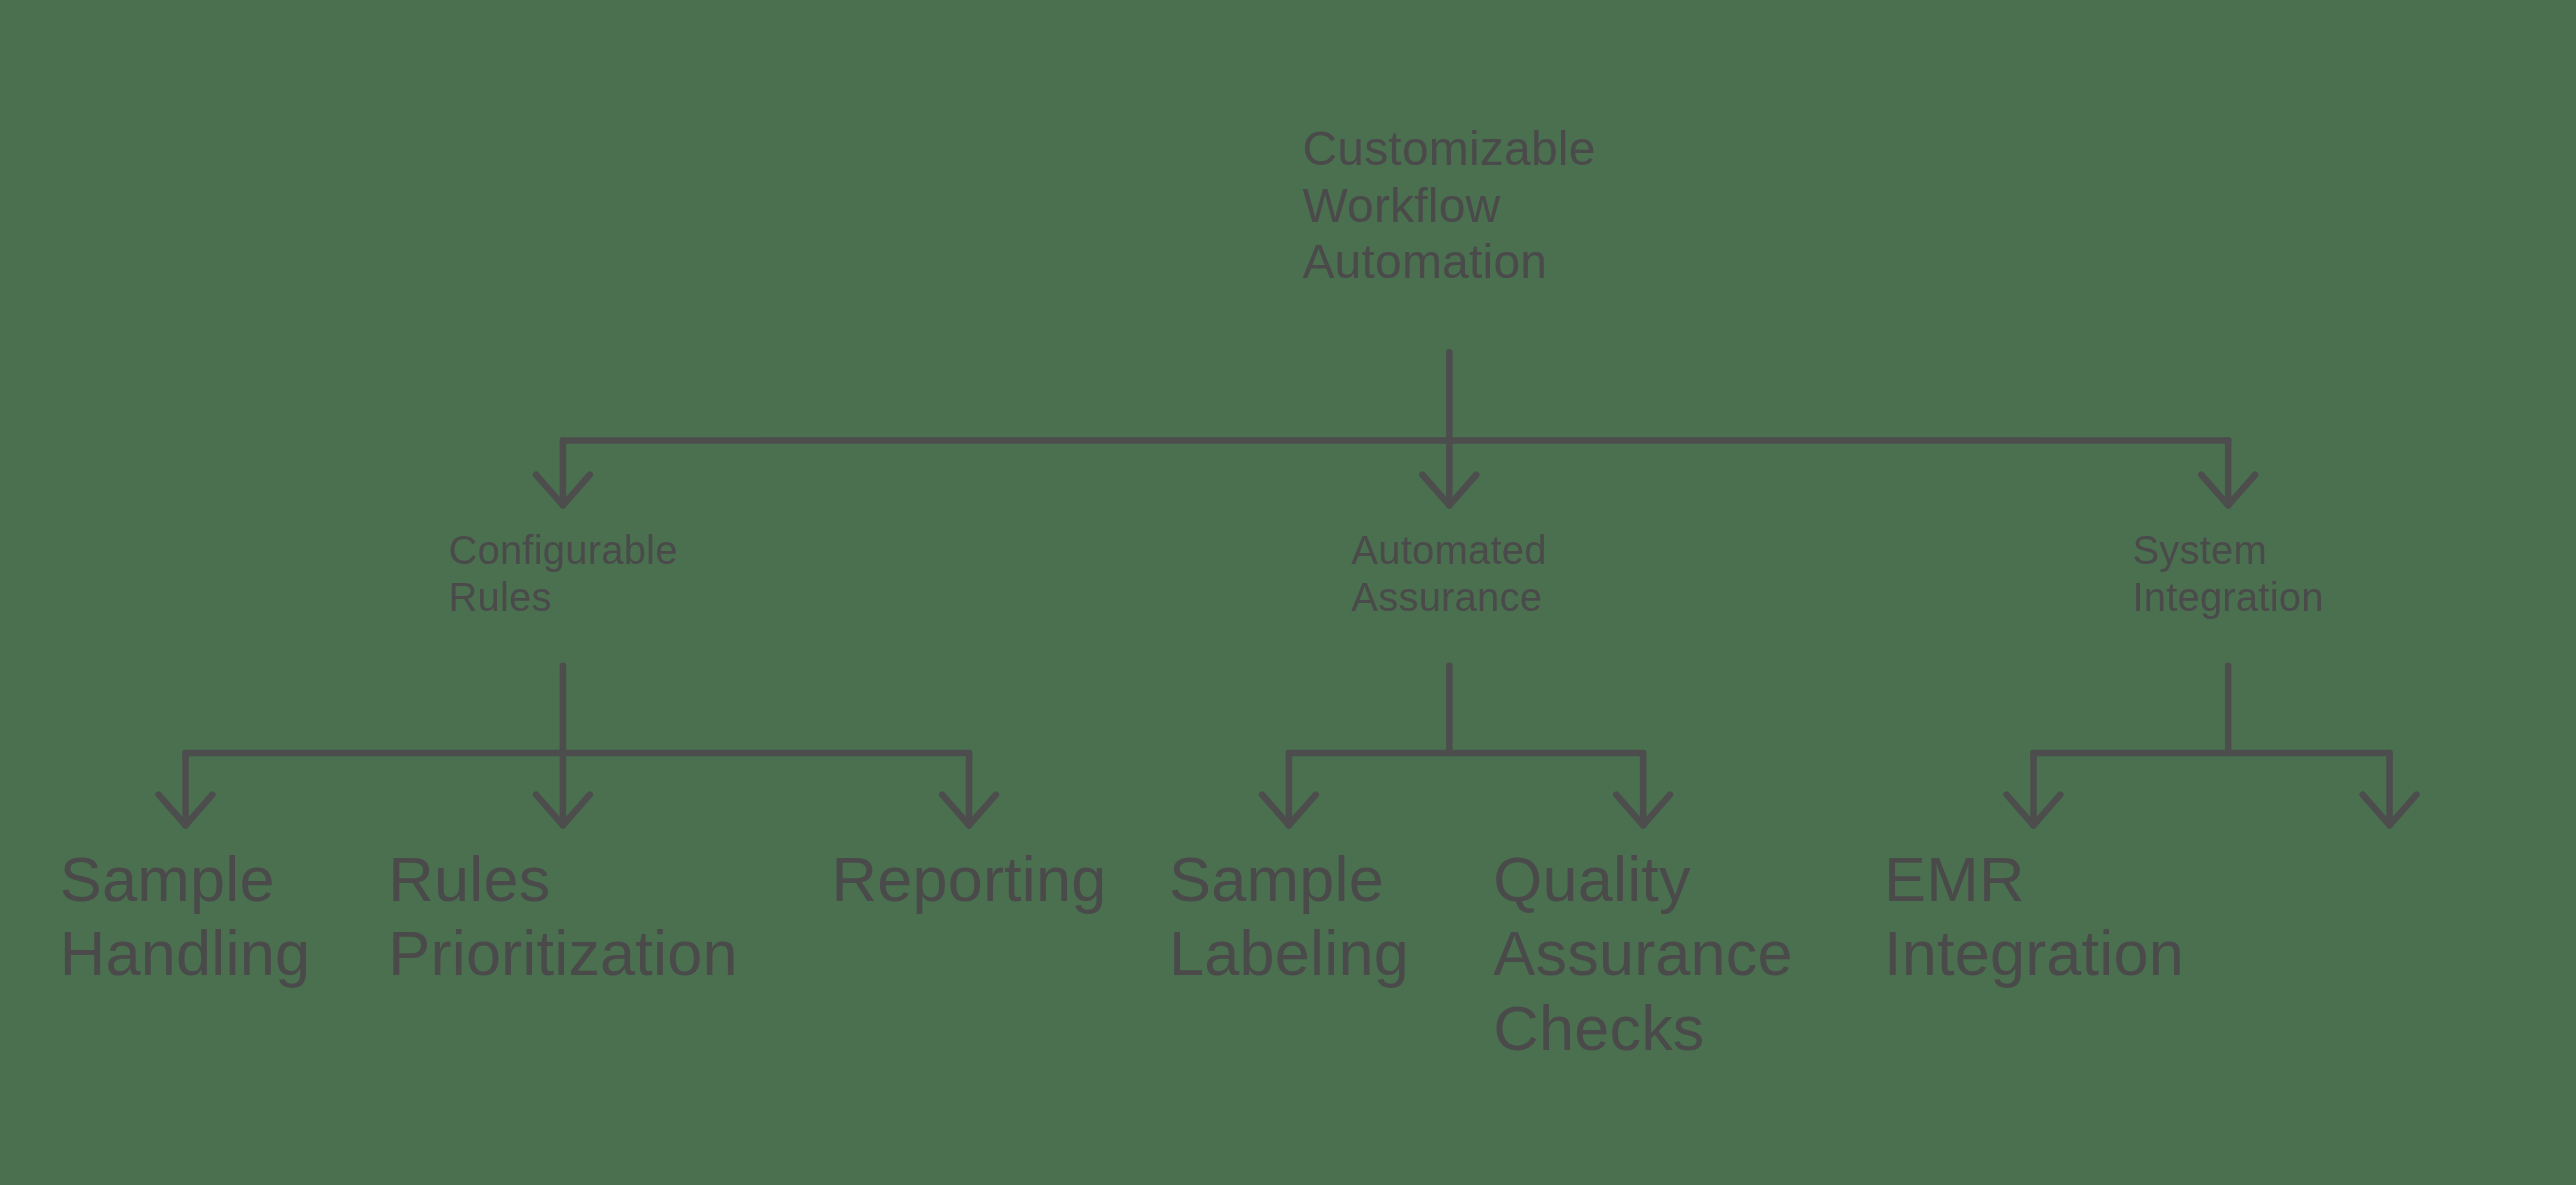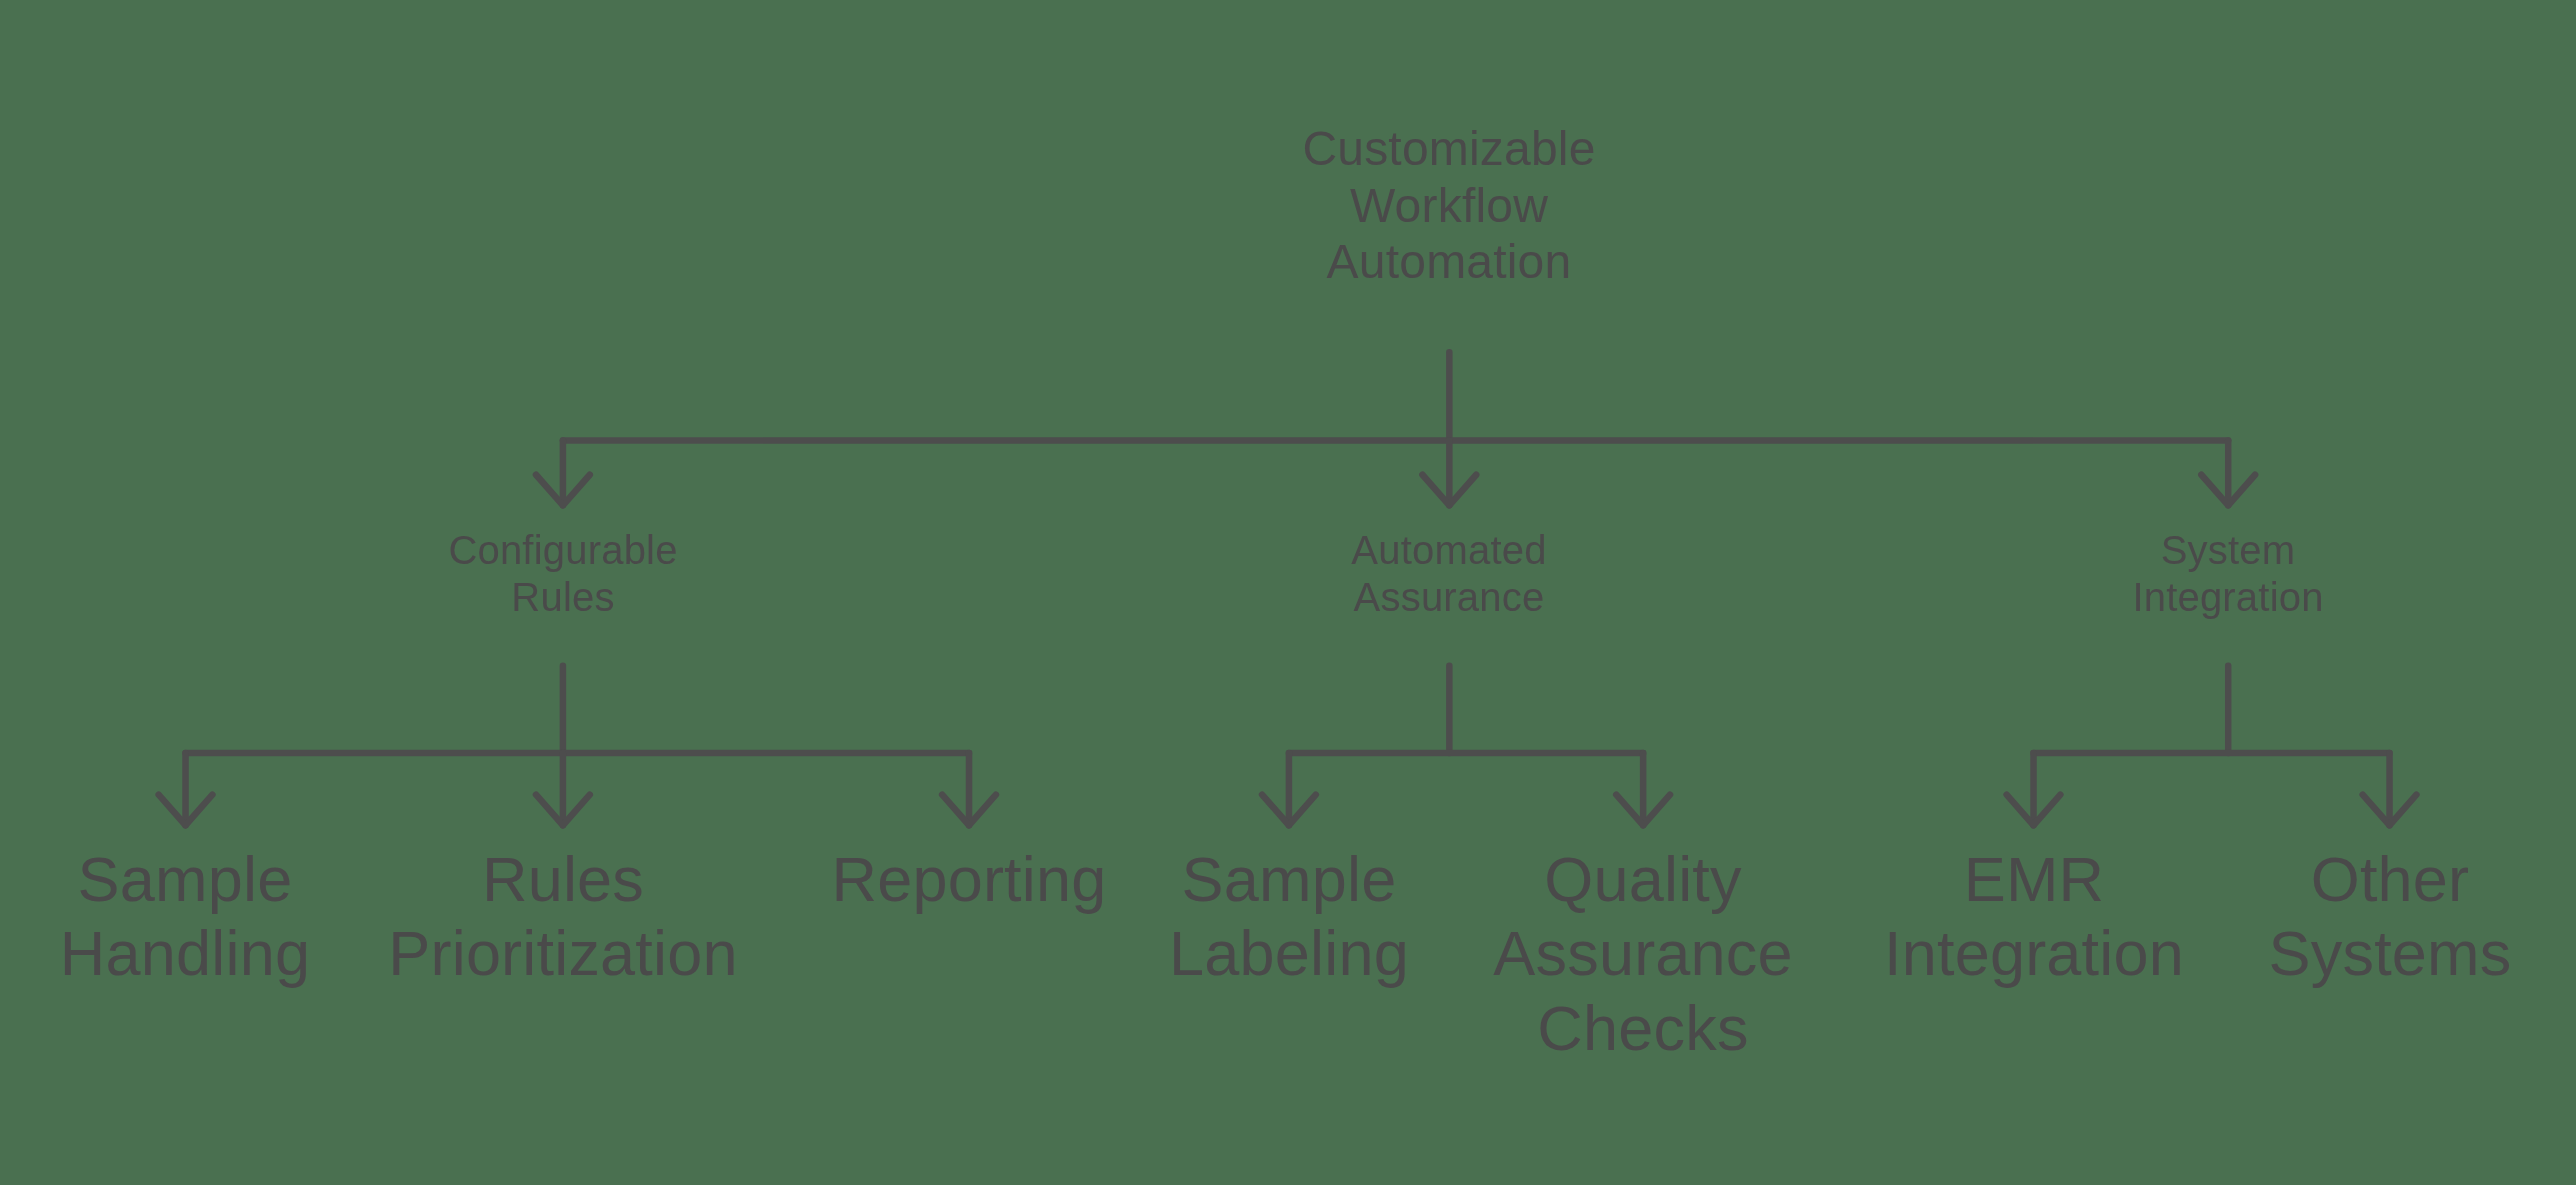--- a/index.html
+++ b/index.html
@@ -21,21 +21,20 @@
   #connectors {
     position: absolute;
     top: 0;
     left: 0;
     width: 2576px;
     height: 1185px;
   }
   .node {
     position: absolute;
     transform: translateX(-50%);
-    text-align: center;
     color: #4a4a4a;
     line-height: 1.18;
     white-space: pre-line;
     letter-spacing: 0.2px;
   }
   .node-root {
     font-size: 48px;
     top: 121px;
   }
   .node-branch {
@@ -111,17 +110,15 @@
   <div class="node node-leaf" style="left:969px;">Reporting</div>
 
   <div class="node node-leaf" style="left:1289px;">Sample
 Labeling</div>
   <div class="node node-leaf" style="left:1643px;">Quality
 Assurance
 Checks</div>
 
   <div class="node node-leaf" style="left:2034px;">EMR
 Integration</div>
-  <div class="node node-leaf" style="left:2390px;">Other
-Systems</div>
 
 </div>
 
 
 </body></html>

